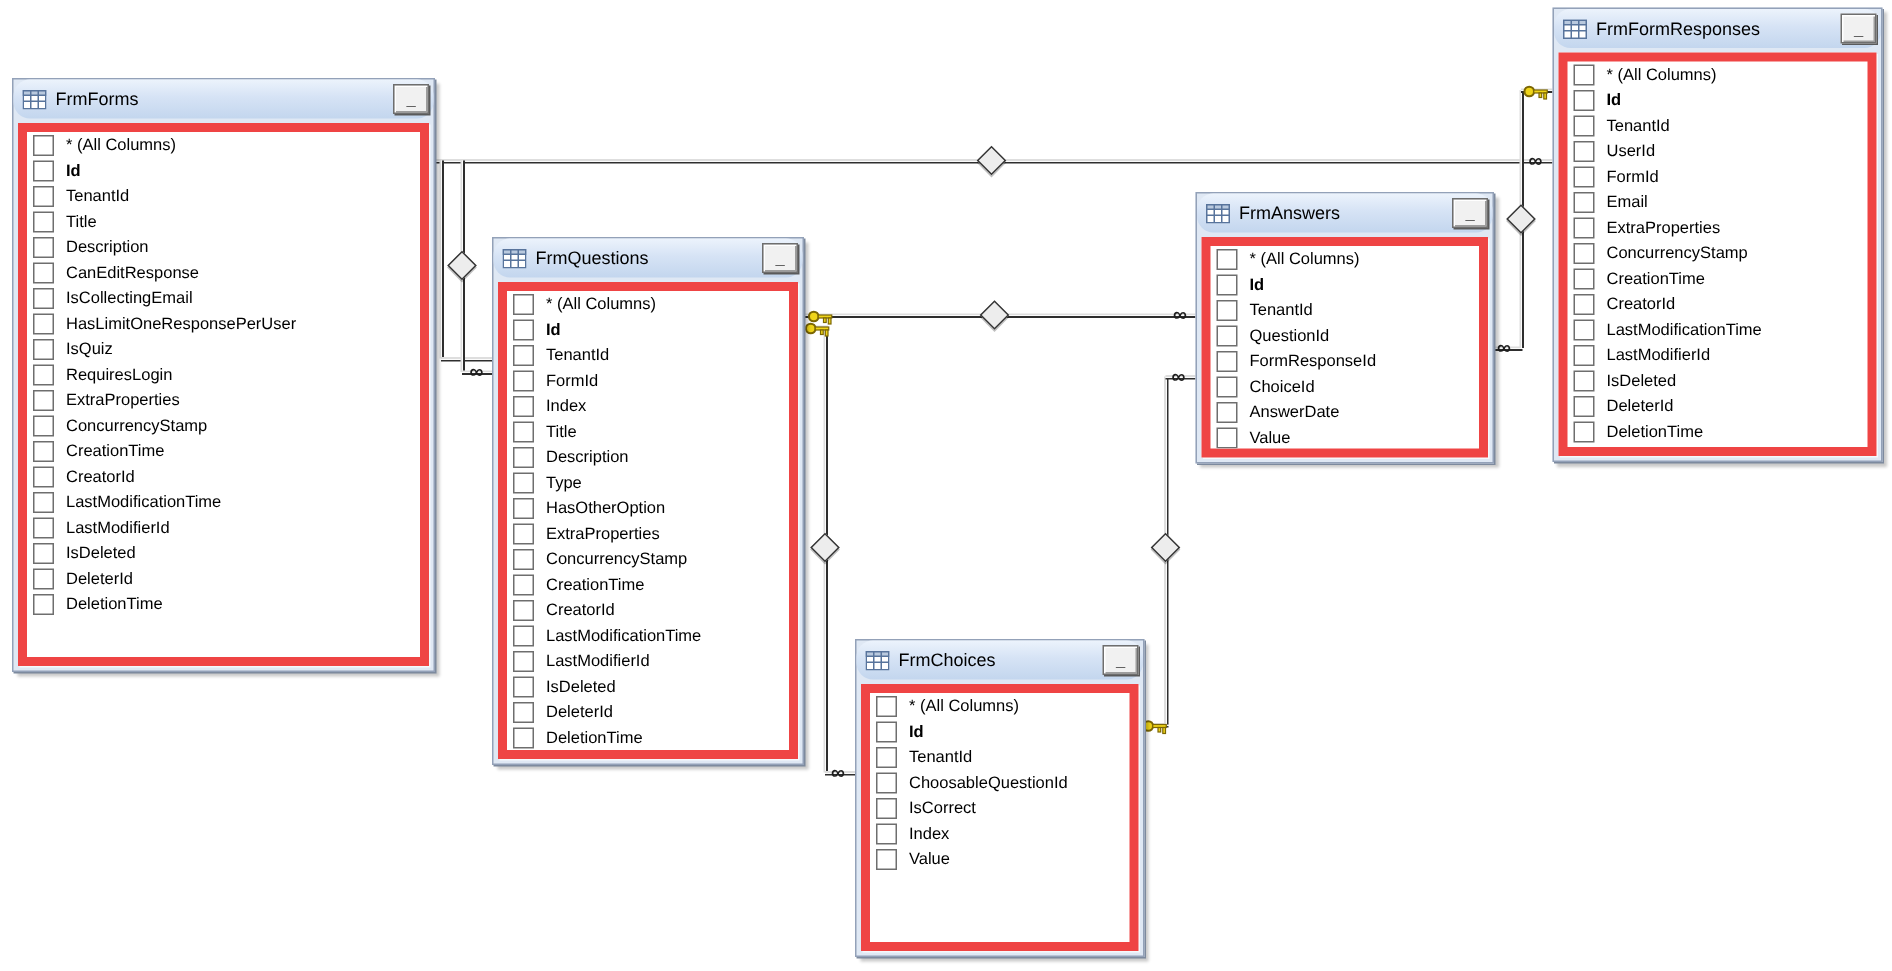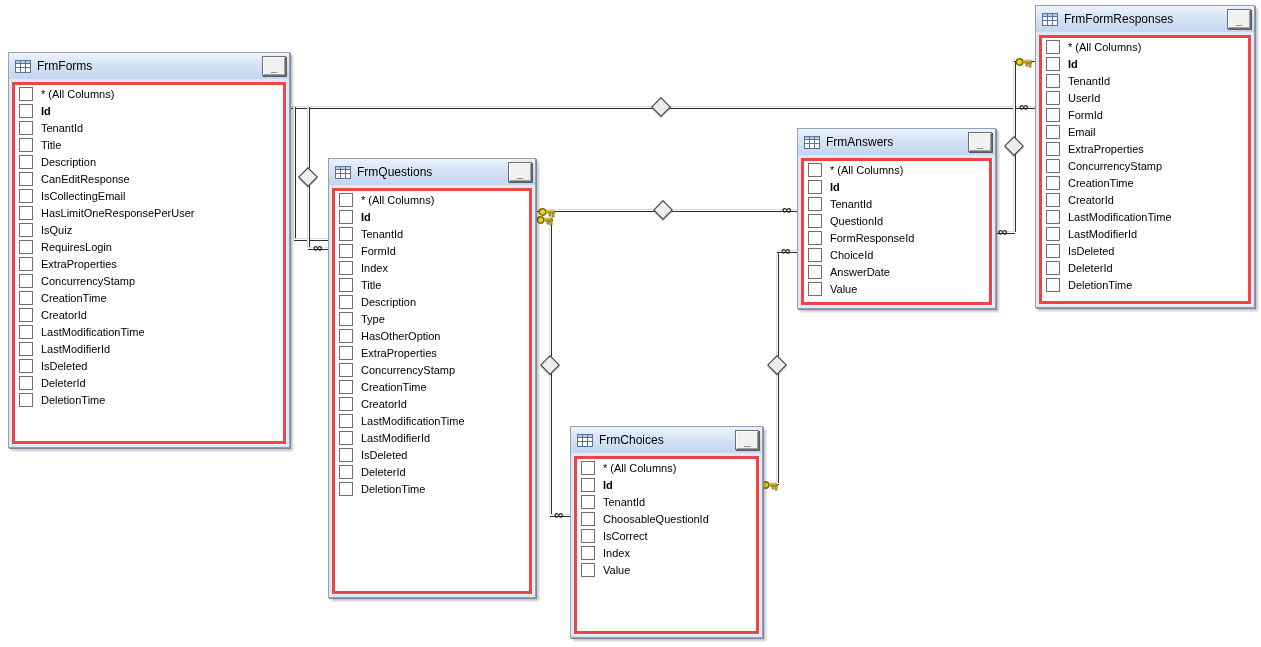--- a/index.html
+++ b/index.html
@@ -4,27 +4,27 @@
 <style>
   html,body{margin:0;padding:0;background:#ffffff;}
   #canvas{position:relative;width:1261px;height:647px;background:#ffffff;overflow:hidden;
           font-family:"Liberation Sans",sans-serif;}
 
   
   .tbl{position:absolute;background:#dfe8f4;border:1px solid #93a1b8;
        box-shadow:1px 1px 0 #7d8a9e,3px 3px 2px rgba(0,0,0,0.22);
        display:flex;flex-direction:column;z-index:3;box-sizing:border-box;}
   .titlebar{height:26px;flex:0 0 26px;display:flex;align-items:center;gap:6px;
-            padding:0 3px 0 6px;background:linear-gradient(180deg,#ecf3fc 0%,#d6e3f5 45%,#c3d6ee 100%);}
+            padding:0 3px 0 6px;background:linear-gradient(180deg,#ecf3fc 0%,#d6e3f5 45%,#c3d6ee 100%);border-radius:11px;}
   .title{font-size:12px;color:#000;white-space:nowrap;overflow:hidden;flex:1 1 auto;}
   .btn-min{flex:0 0 auto;width:22px;height:18px;background:#f1f1f1;border:1px solid #6e6e6e;
            box-shadow:inset 1px 1px 0 #ffffff,inset -1px -1px 0 #9d9d9d,1px 1px 0 #5a5a5a;
            display:flex;align-items:flex-end;justify-content:center;cursor:pointer;}
   .btn-min span{font-size:11px;font-weight:700;line-height:1;padding-bottom:2px;color:#000;}
-  .list{flex:1 1 auto;margin:3px;background:#ffffff;border:3px solid #ef4444;
+  .list{flex:1 1 auto;margin:3px;background:#ffffff;border:6px solid #ef4444;
         box-shadow:1px 1px 0 #f5f8fc;overflow:hidden;}
   .row{height:17px;display:flex;align-items:center;padding-left:4px;}
   .cb{flex:0 0 auto;width:12px;height:12px;background:#fff;border:1px solid #6e6e6e;margin-right:8px;}
   .lbl{font-size:11px;color:#000;white-space:nowrap;}
   .lbl.pk{font-weight:700;}
 
   
   .seg{position:absolute;z-index:1;}
   .seg-h{height:3px;background:linear-gradient(180deg,#dedede 0,#dedede 34%,#fbfbfb 34%,#fbfbfb 66%,#2e2e2e 66%,#2e2e2e 100%);}
   .seg-v{width:3px;background:linear-gradient(90deg,#dedede 0,#dedede 34%,#fbfbfb 34%,#fbfbfb 66%,#2e2e2e 66%,#2e2e2e 100%);}
@@ -176,21 +176,21 @@
         <div class="row">
           <div class="cb"></div>
           <div class="lbl">DeleterId</div>
         </div>
         <div class="row">
           <div class="cb"></div>
           <div class="lbl">DeletionTime</div>
         </div>
       </div>
     </div>
-    <div class="tbl" style="left: 328px; top: 158px; width: 208px; height: 440px;">
+    <div class="tbl" style="left: 328px; top: 158px; width: 208px; height: 352px;">
       <div class="titlebar">
         <div style="flex: 0 0 auto; display: flex;">
           <svg width="16" height="13" viewBox="0 0 16 13">
             <rect x="0.5" y="0.5" width="15" height="12" fill="#ffffff" stroke="#58749c"></rect>
             <rect x="0.5" y="0.5" width="15" height="3" fill="#b9c9de" stroke="#58749c"></rect>
             <line x1="5.5" y1="0.5" x2="5.5" y2="12.5" stroke="#58749c"></line>
             <line x1="10.5" y1="0.5" x2="10.5" y2="12.5" stroke="#58749c"></line>
             <line x1="0.5" y1="7.5" x2="15.5" y2="7.5" stroke="#58749c"></line>
           </svg>
         </div>

